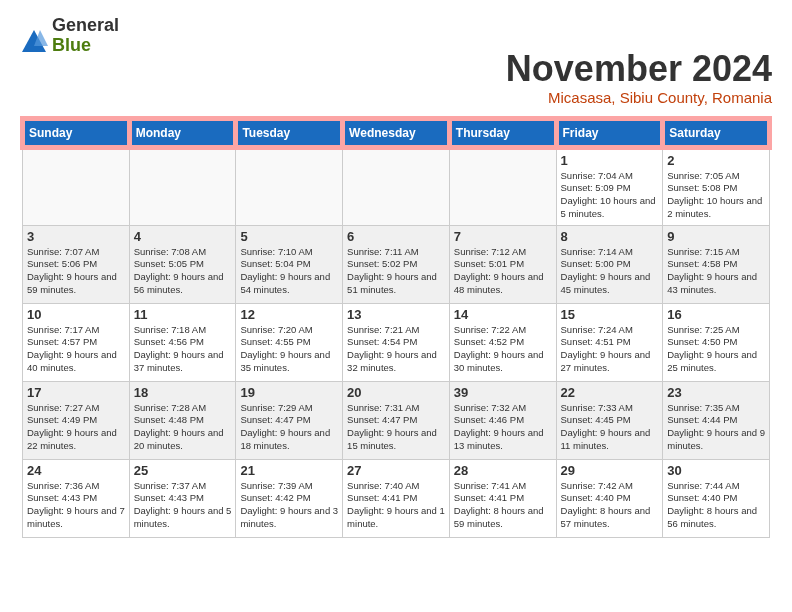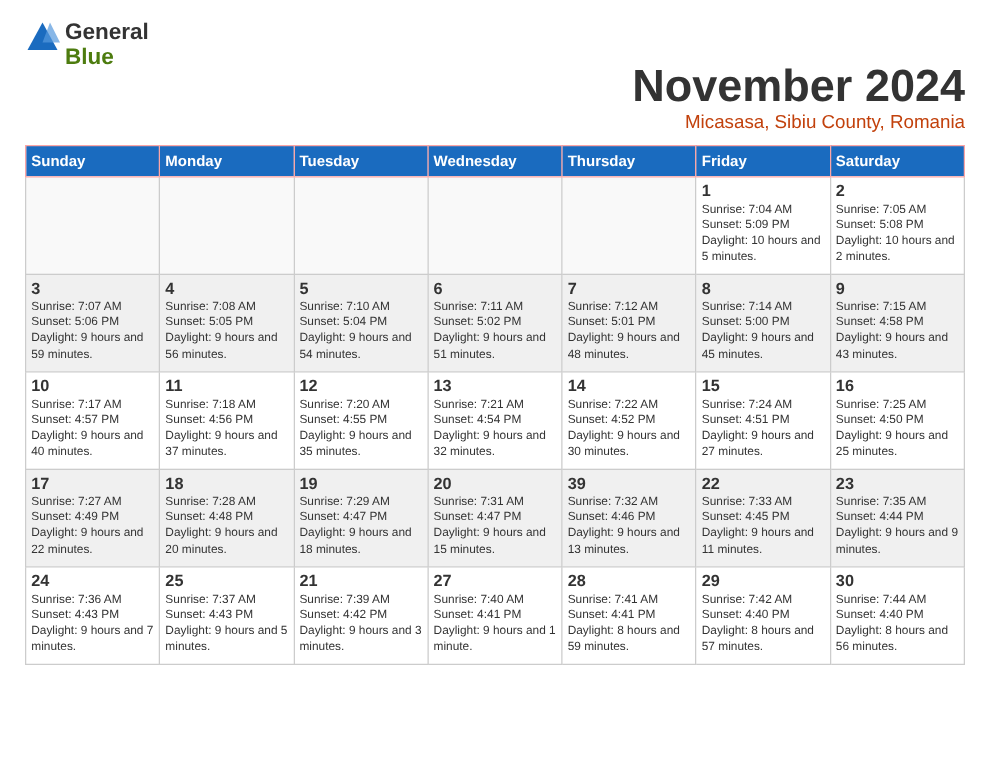--- a/index.html
+++ b/index.html
@@ -16,21 +16,21 @@
       padding: 16px 20px 10px 20px;
     }
     .header {
       display: flex;
       justify-content: space-between;
       align-items: flex-start;
       margin-bottom: 10px;
     }
     .logo {
       display: flex;
-      align-items: flex-start;
+      align-items: flex-end;
     }
     .logo-text {
       display: flex;
       flex-direction: column;
       line-height: 1.1;
     }
     .logo-general {
       font-size: 18px;
       font-weight: bold;
       color: #333;
@@ -64,21 +64,21 @@
       border-collapse: collapse;
       table-layout: fixed;
     }
     .calendar th {
       background-color: #1a6bbf;
       color: #fff;
       font-size: 12px;
       font-weight: bold;
       padding: 5px 4px;
       text-align: left;
-      border: 1px solid #fca5a5;
+      border: 5px solid #fca5a5;
     }
     .calendar td {
       border: 1px solid #ccc;
       vertical-align: top;
       padding: 3px 4px;
       height: 78px;
       font-size: 10px;
       color: #333;
       background: #fff;
     }

